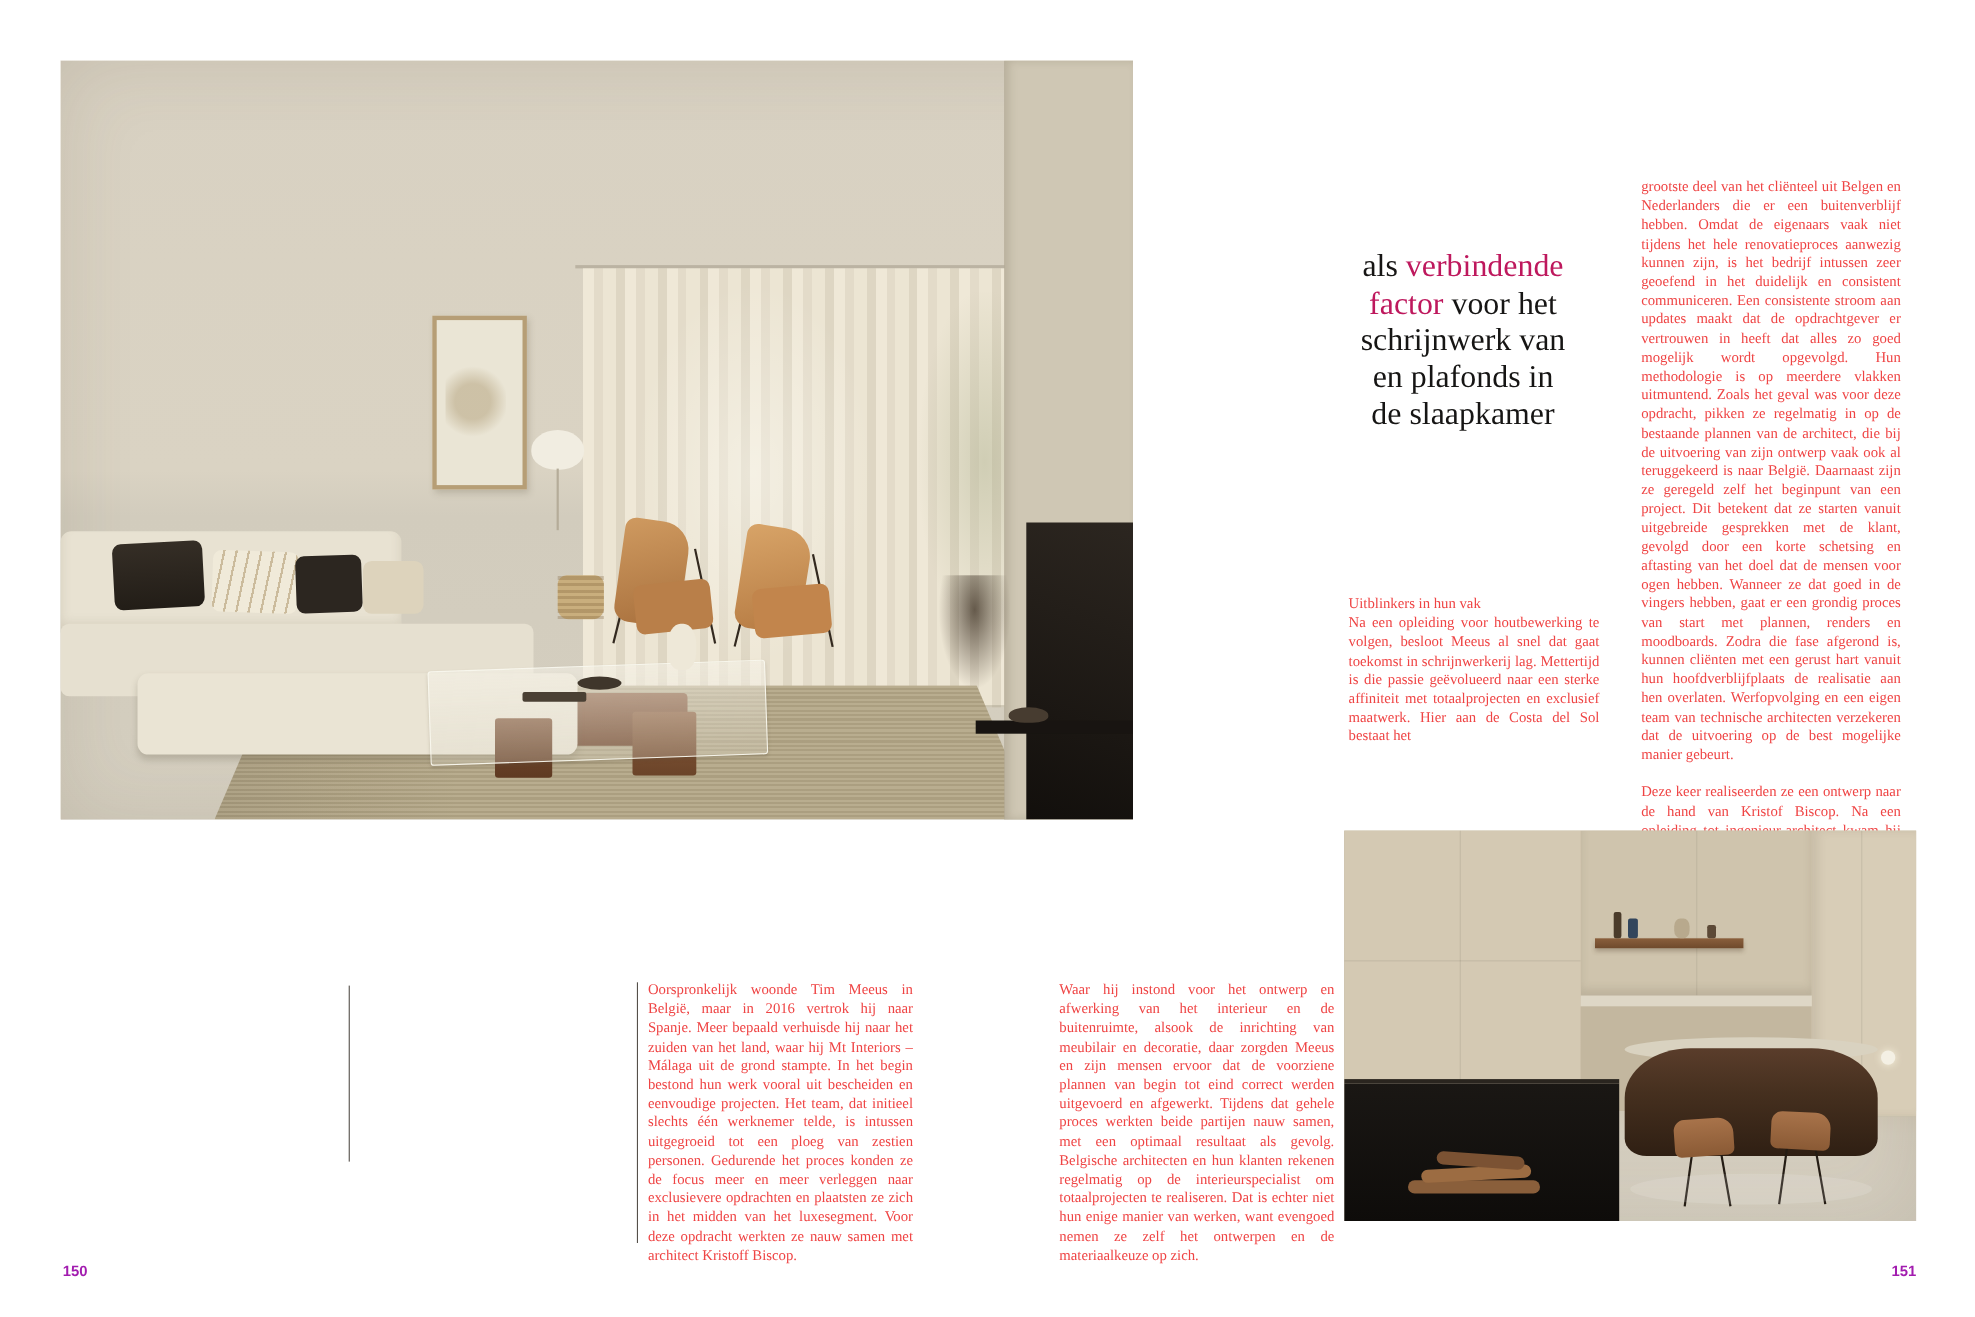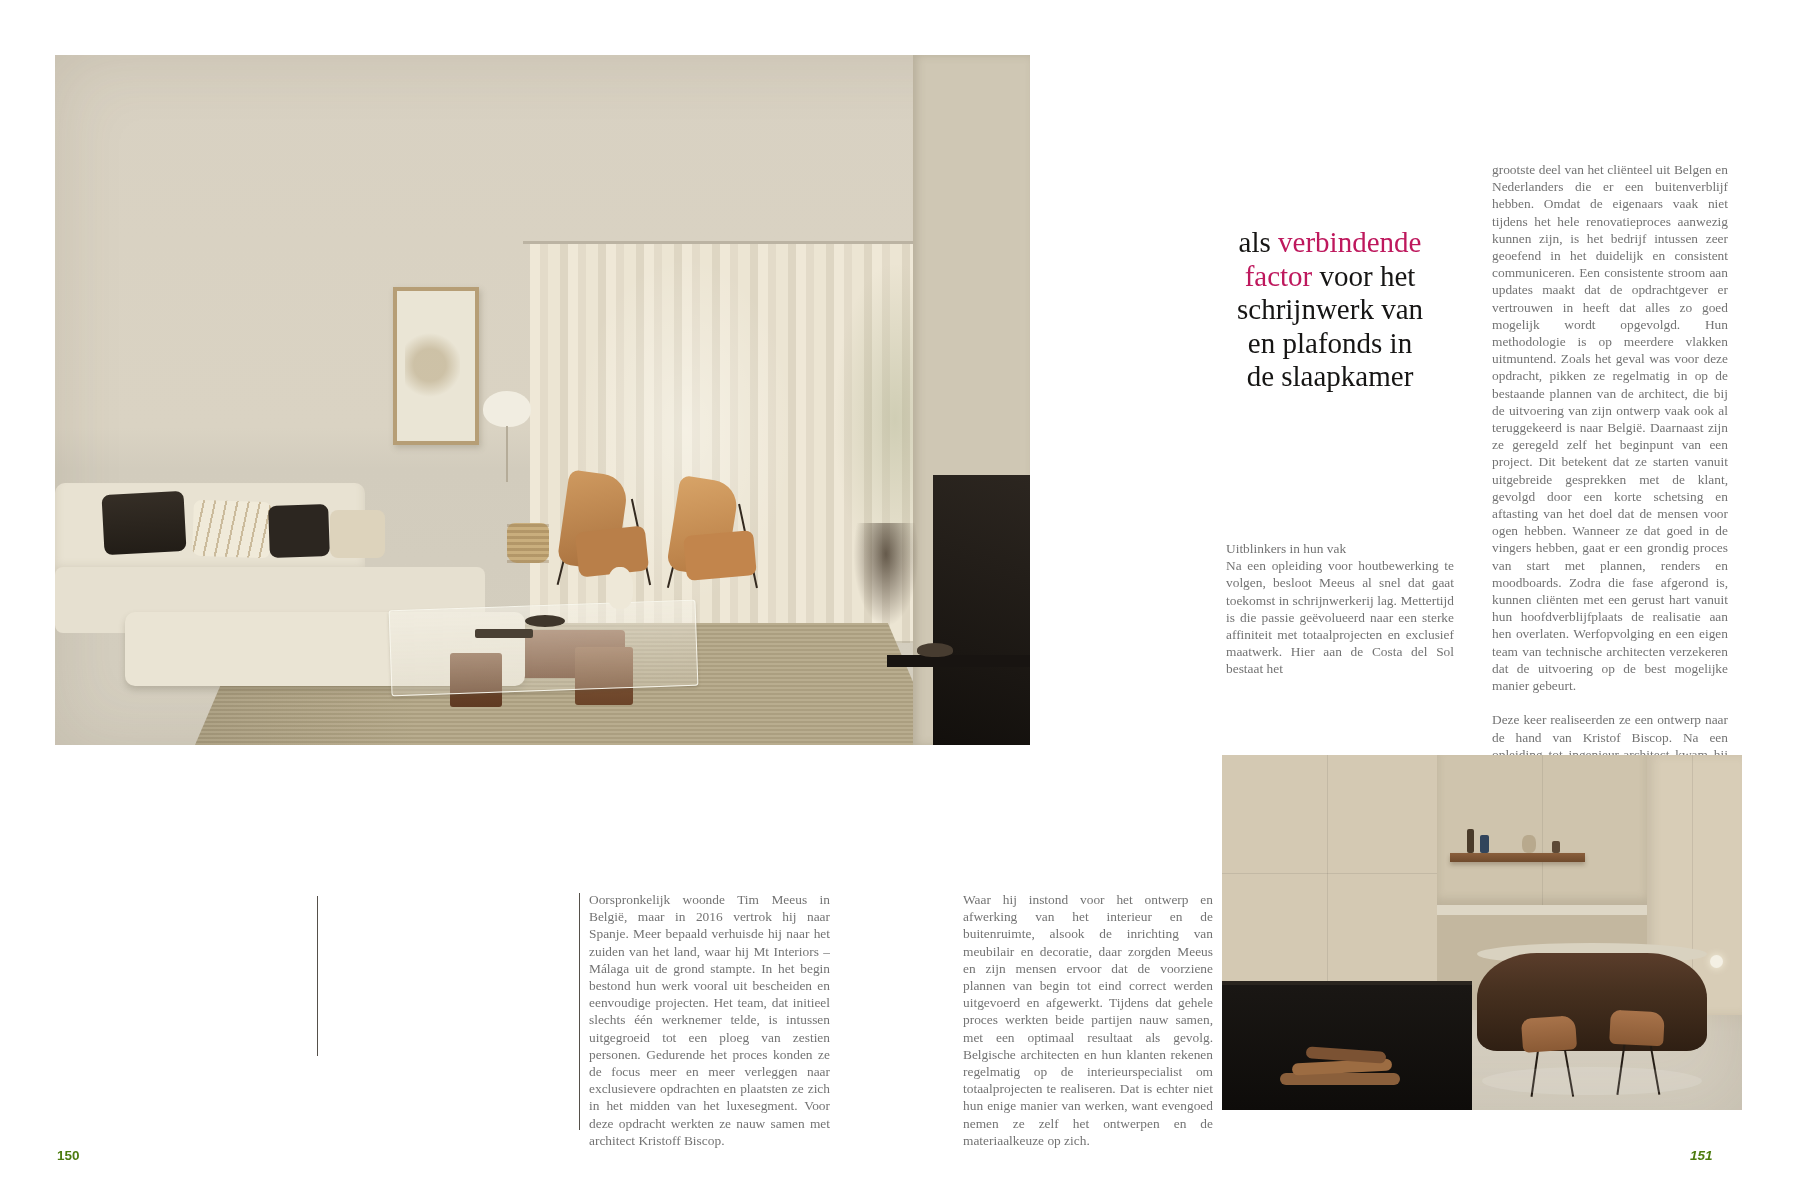--- a/index.html
+++ b/index.html
@@ -1,31 +1,31 @@
 <!DOCTYPE html>
 <html lang="nl"><head>
 <meta charset="utf-8">
 <style>
   html,body{margin:0;padding:0;background:#ffffff;}
   .spread{position:relative;width:1795px;height:1197px;background:#ffffff;overflow:hidden;
           font-family:"Liberation Serif",serif;}
   
   .abs{position:absolute;}
   .serif-col{font-family:"Liberation Serif",serif;font-size:13.4px;line-height:17.2px;
-             text-align:justify;color:#737373;hyphens:auto;}
+             text-align:justify;color:#ef4444;hyphens:auto;}
   .serif-col p{margin:0;}
   .serif-col p.gap{margin-top:17px;}
   .intro-col{font-family:"Liberation Sans",sans-serif;font-weight:700;font-size:18px;
              line-height:24px;color:#a4663c;text-align:justify;letter-spacing:-0.2px;}
   .intro-col p{margin:0;}
   .vrule{position:absolute;width:1px;background:#55504a;}
   .pullquote{font-family:"Liberation Serif",serif;font-size:29px;line-height:33.5px;
              text-align:center;color:#161514;}
   .pullquote .accent{color:#be185d;}
-  .pagenum{font-family:"Liberation Sans",sans-serif;font-weight:700;font-size:13.5px;color:#4d7c0f;}
+  .pagenum{font-family:"Liberation Sans",sans-serif;font-weight:700;font-size:13.5px;color:#a21caf;}
   
   .photo{position:absolute;overflow:hidden;box-shadow:inset 0 0 70px rgba(90,80,60,.14);}
   .photo *{position:absolute;}
   
   .lr{background:linear-gradient(180deg,#d8d1c2 0%,#dad3c3 54%,#d2ccbd 60%,#d5cfc0 100%);}
   .lr-rail{left:468px;top:186px;width:440px;height:3px;background:rgba(120,110,90,.3);}
   .lr-curtains{left:475px;top:189px;width:430px;height:399px;
     background:repeating-linear-gradient(90deg,#efe8d7 0 10px,#e3dbc9 10px 18px,#ece5d3 18px 30px,#ded6c3 30px 38px);}
   .lr-curtain-glow{left:520px;top:200px;width:220px;height:350px;
     background:radial-gradient(ellipse,rgba(255,255,250,.38),rgba(255,255,250,0) 70%);}
@@ -231,15 +231,15 @@
     <div class="kt-island"></div>
     <div class="kt-leg" style="left:312px;top:292px;height:50px;transform:rotate(8deg);"></div>
     <div class="kt-leg" style="left:346px;top:294px;height:48px;transform:rotate(-10deg);"></div>
     <div class="kt-stool-seat" style="left:300px;top:262px;transform:rotate(-4deg);"></div>
     <div class="kt-leg" style="left:398px;top:288px;height:52px;transform:rotate(8deg);"></div>
     <div class="kt-leg" style="left:432px;top:290px;height:50px;transform:rotate(-10deg);"></div>
     <div class="kt-stool-seat" style="left:388px;top:256px;transform:rotate(3deg);"></div>
     <div class="kt-reflect"></div>
   </div>
 
-  <div class="abs pagenum" style="left:1690px;top:1148px;width:52px;font-style:italic;">151</div>
+  <div class="abs pagenum" style="left:1690px;top:1148px;width:52px;text-align:right;">151</div>
 
 </div>
 
 </body></html>

